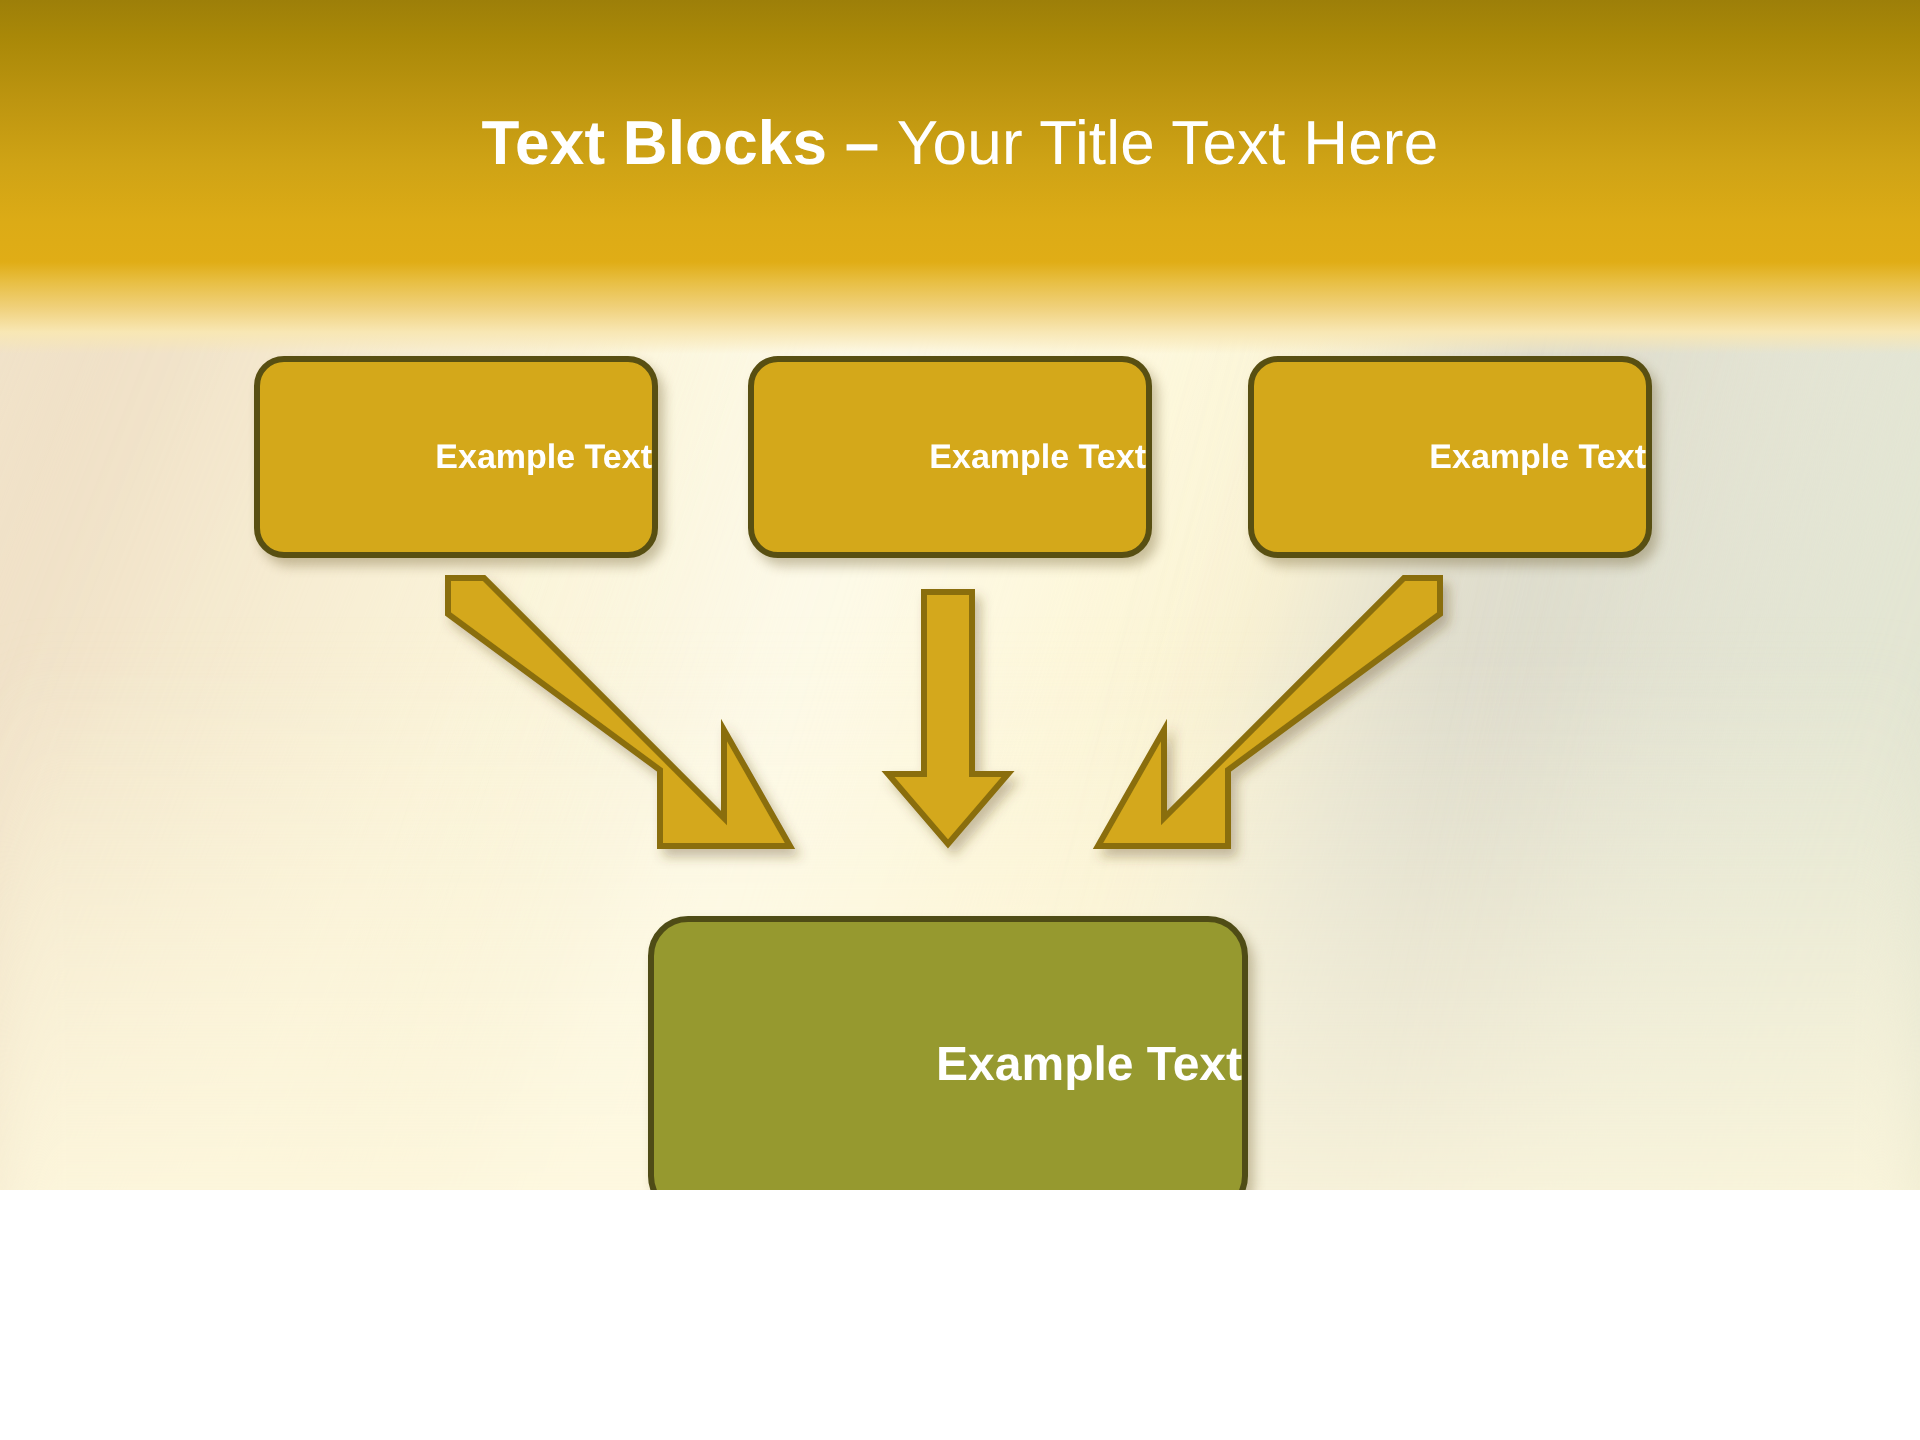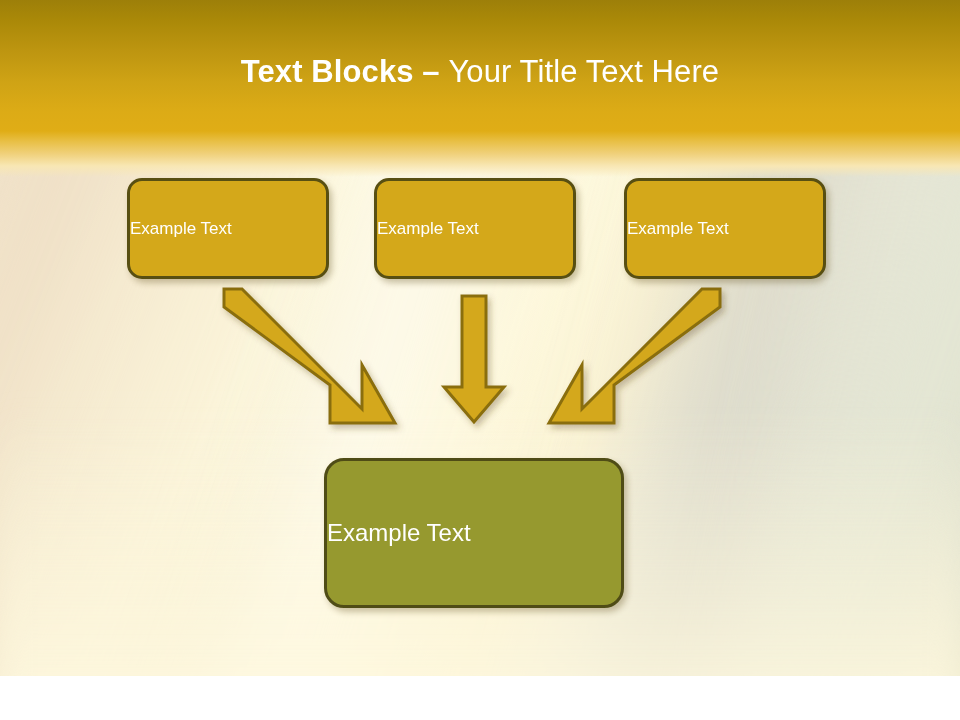--- a/index.html
+++ b/index.html
@@ -11,21 +11,21 @@
     width: 960px;
     height: 720px;
     overflow: hidden;
     font-family: "Liberation Sans", sans-serif;
   }
 
   
   #slide {
     position: relative;
     width: 960px;
-    height: 676px;
+    height: 595px;
     overflow: hidden;
     background: #6d28d9;
   }
 
   
   .bg-base {
     position: absolute;
     inset: 0;
     background:
       linear-gradient(118deg,
@@ -151,25 +151,26 @@
   }
   .slide-title .t-strong { font-weight: bold; }
   .slide-title .t-light  { font-weight: normal; }
 
   
   .node {
     position: absolute;
     box-sizing: border-box;
     display: flex;
     align-items: center;
-    justify-content: flex-start;
+    justify-content: flex-end;
     color: #ffffff;
     text-align: center;
     border-style: solid;
     box-shadow: 3px 4px 6px rgba(90,70,20,0.32);
+    font-weight: bold;
   }
   .node-top {
     width: 202px;
     height: 101px;
     background: #d4a81a;
     border-width: 3px;
     border-color: #584f12;
     border-radius: 15px;
     font-size: 17px;
   }

